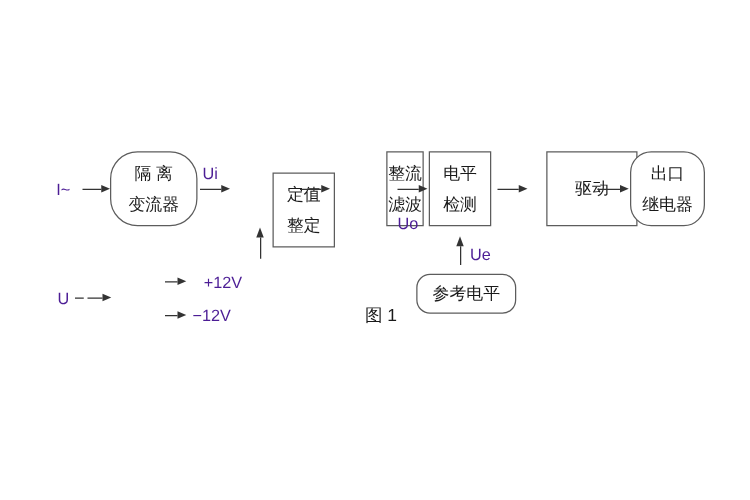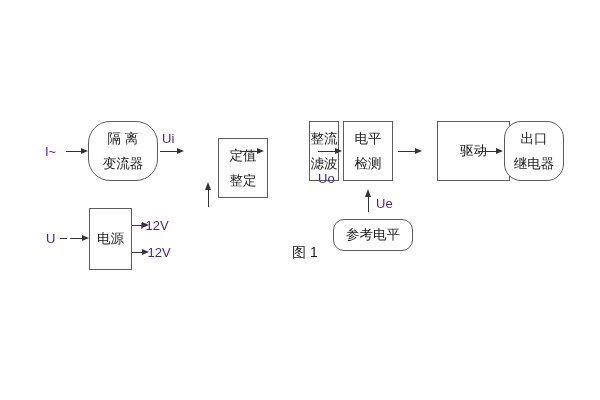--- a/index.html
+++ b/index.html
@@ -104,23 +104,20 @@
 
   <div class="block" style="left:437px; top:121px; width:73px; height:60px;">
     <span>驱动</span>
   </div>
 
   <div class="block" style="left:504px; top:121px; width:60px; height:60px;border-radius:17px;">
     <span>出口</span>
     <span>继电器</span>
   </div>
 
-  <div class="block" style="left:89px; top:208px; width:43px; height:62px;">
-    <span>电源</span>
-  </div>
 
 
   <div class="block" style="left:333px; top:219px; width:80px; height:32px; gap:0;border-radius:11px;">
     <span>参考电平</span>
   </div>
 
   <div class="arrow-right" style="left:66px;  top:151px; width:15px;"></div>
   <div class="arrow-right" style="left:160px; top:151px; width:17px;"></div>
   <div class="arrow-right" style="left:240px; top:151px; width:17px;"></div>
   <div class="arrow-right" style="left:318px; top:151px; width:17px;"></div>
@@ -132,18 +129,18 @@
 
   <div class="arrow-right" style="left:132px; top:225px; width:10px;"></div>
   <div class="arrow-right" style="left:132px; top:252px; width:10px;"></div>
 
   <div class="arrow-up" style="left:208px; top:190px; height:17px;"></div>
   <div class="arrow-up" style="left:368px; top:197px; height:15px;"></div>
 
   <div class="siglabel" style="left:162px; top:132px;">Ui</div>
   <div class="siglabel" style="left:318px; top:132px;margin-top:40px;">Uo</div>
   <div class="siglabel" style="left:376px; top:197px;text-align:center;">Ue</div>
-  <div class="siglabel" style="left:138px; top:219px;">+12V</div>
-  <div class="siglabel" style="left:140px; top:246px;">−12V</div>
+  <div class="siglabel" style="left:163px; top:219px;">+12V</div>
+  <div class="siglabel" style="left:154px; top:246px;">−12V</div>
 
   <div class="caption" style="left:292px; top:245px;">图 1</div>
 
 </div>
 
 </body></html>

